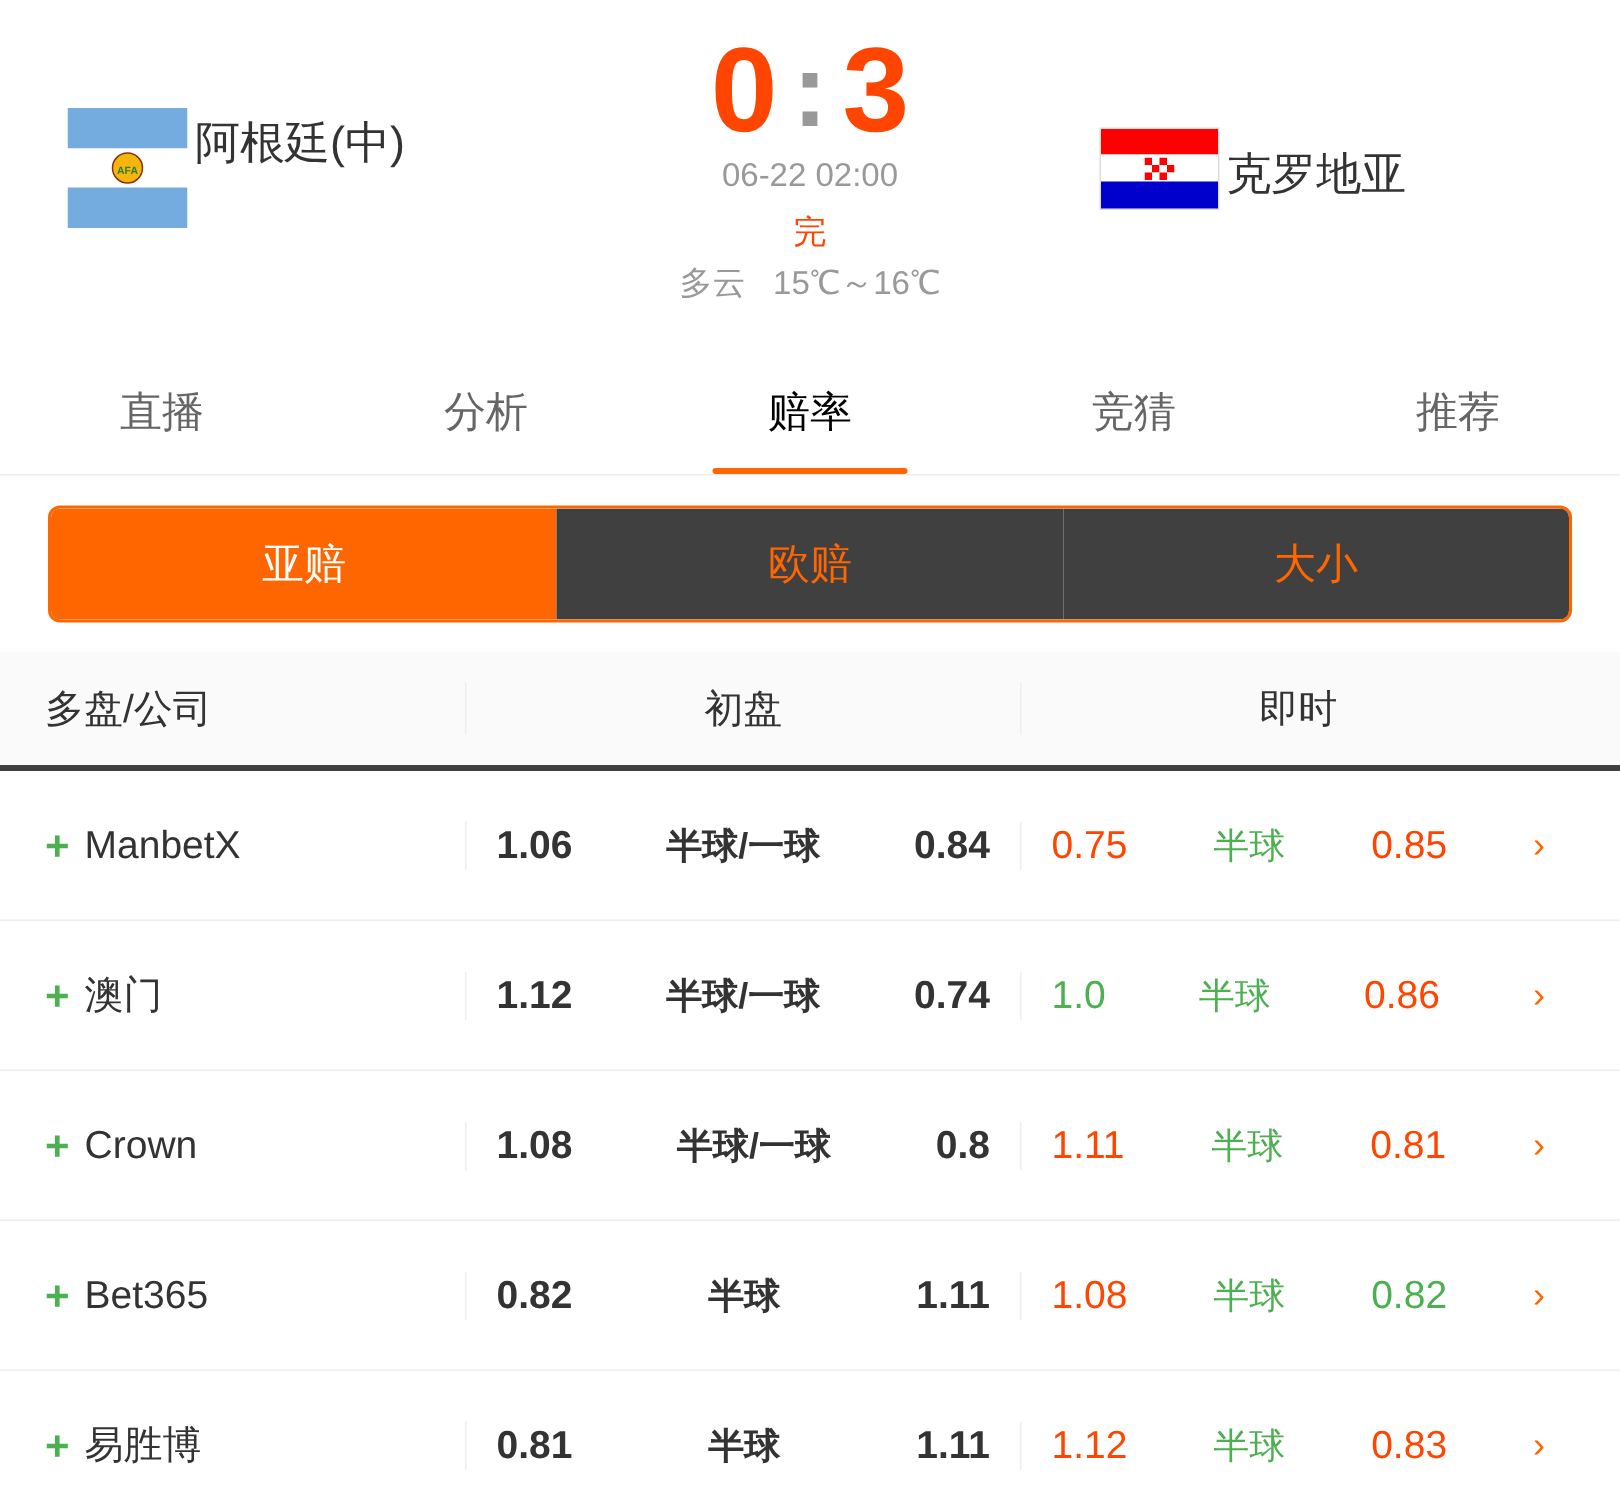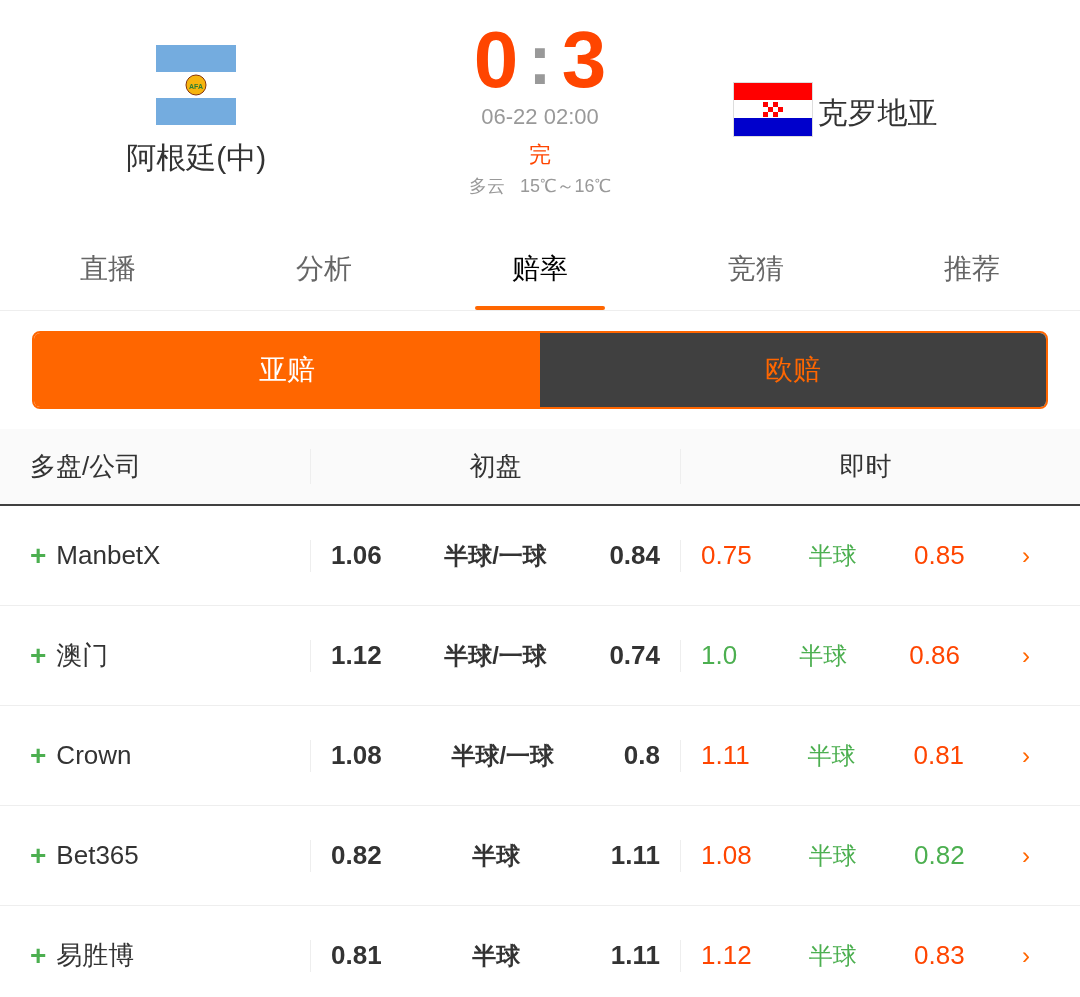--- a/index.html
+++ b/index.html
@@ -24,22 +24,21 @@
       display: flex;
       align-items: center;
       justify-content: center;
       width: 100%;
       padding: 0 40px;
       gap: 0;
     }
 
     .team-left {
       display: flex;
-      flex-direction: column;
-      align-items: center;
+      flex-direction: row;
       flex: 1;
     }
 
     .team-right {
       display: flex;
       flex-direction: row;
       align-items: center;
       flex: 1;
     }
 
@@ -100,21 +99,21 @@
       align-items: center;
       gap: 10px;
       flex-direction: column;
     }
 
     .match-status {
       color: #FF4500;
     }
 
     .weather-info {
-      font-size: 18px;
+      font-size: 22px;
       color: #999;
       margin-top: 4px;
     }
 
     
     .tabs-nav {
       display: flex;
       width: 100%;
       border-bottom: 1px solid #eee;
       margin-top: 20px;
@@ -176,21 +175,21 @@
     
     .odds-table {
       width: 100%;
       margin-top: 10px;
     }
 
     .table-header {
       display: flex;
       align-items: center;
       padding: 20px 30px;
-      border-bottom: 2px solid #404040;
+      border-bottom: 4px solid #404040;
       background: #fafafa;
     }
 
     .col-company {
       width: 280px;
       font-size: 26px;
       color: #333;
     }
 
     .col-initial {
@@ -347,20 +346,21 @@
   <div class="tab-item">直播</div>
   <div class="tab-item">分析</div>
   <div class="tab-item active">赔率</div>
   <div class="tab-item">竞猜</div>
   <div class="tab-item">推荐</div>
 </div>
 
 <div class="sub-tabs">
   <div class="sub-tab active">亚赔</div>
   <div class="sub-tab">欧赔</div>
+  <div class="sub-tab">大小</div>
 </div>
 
 <div class="odds-table">
 
   <div class="table-header">
     <div class="col-company">多盘/公司</div>
     <div class="col-initial">初盘</div>
     <div class="col-live">即时</div>
   </div>
 

